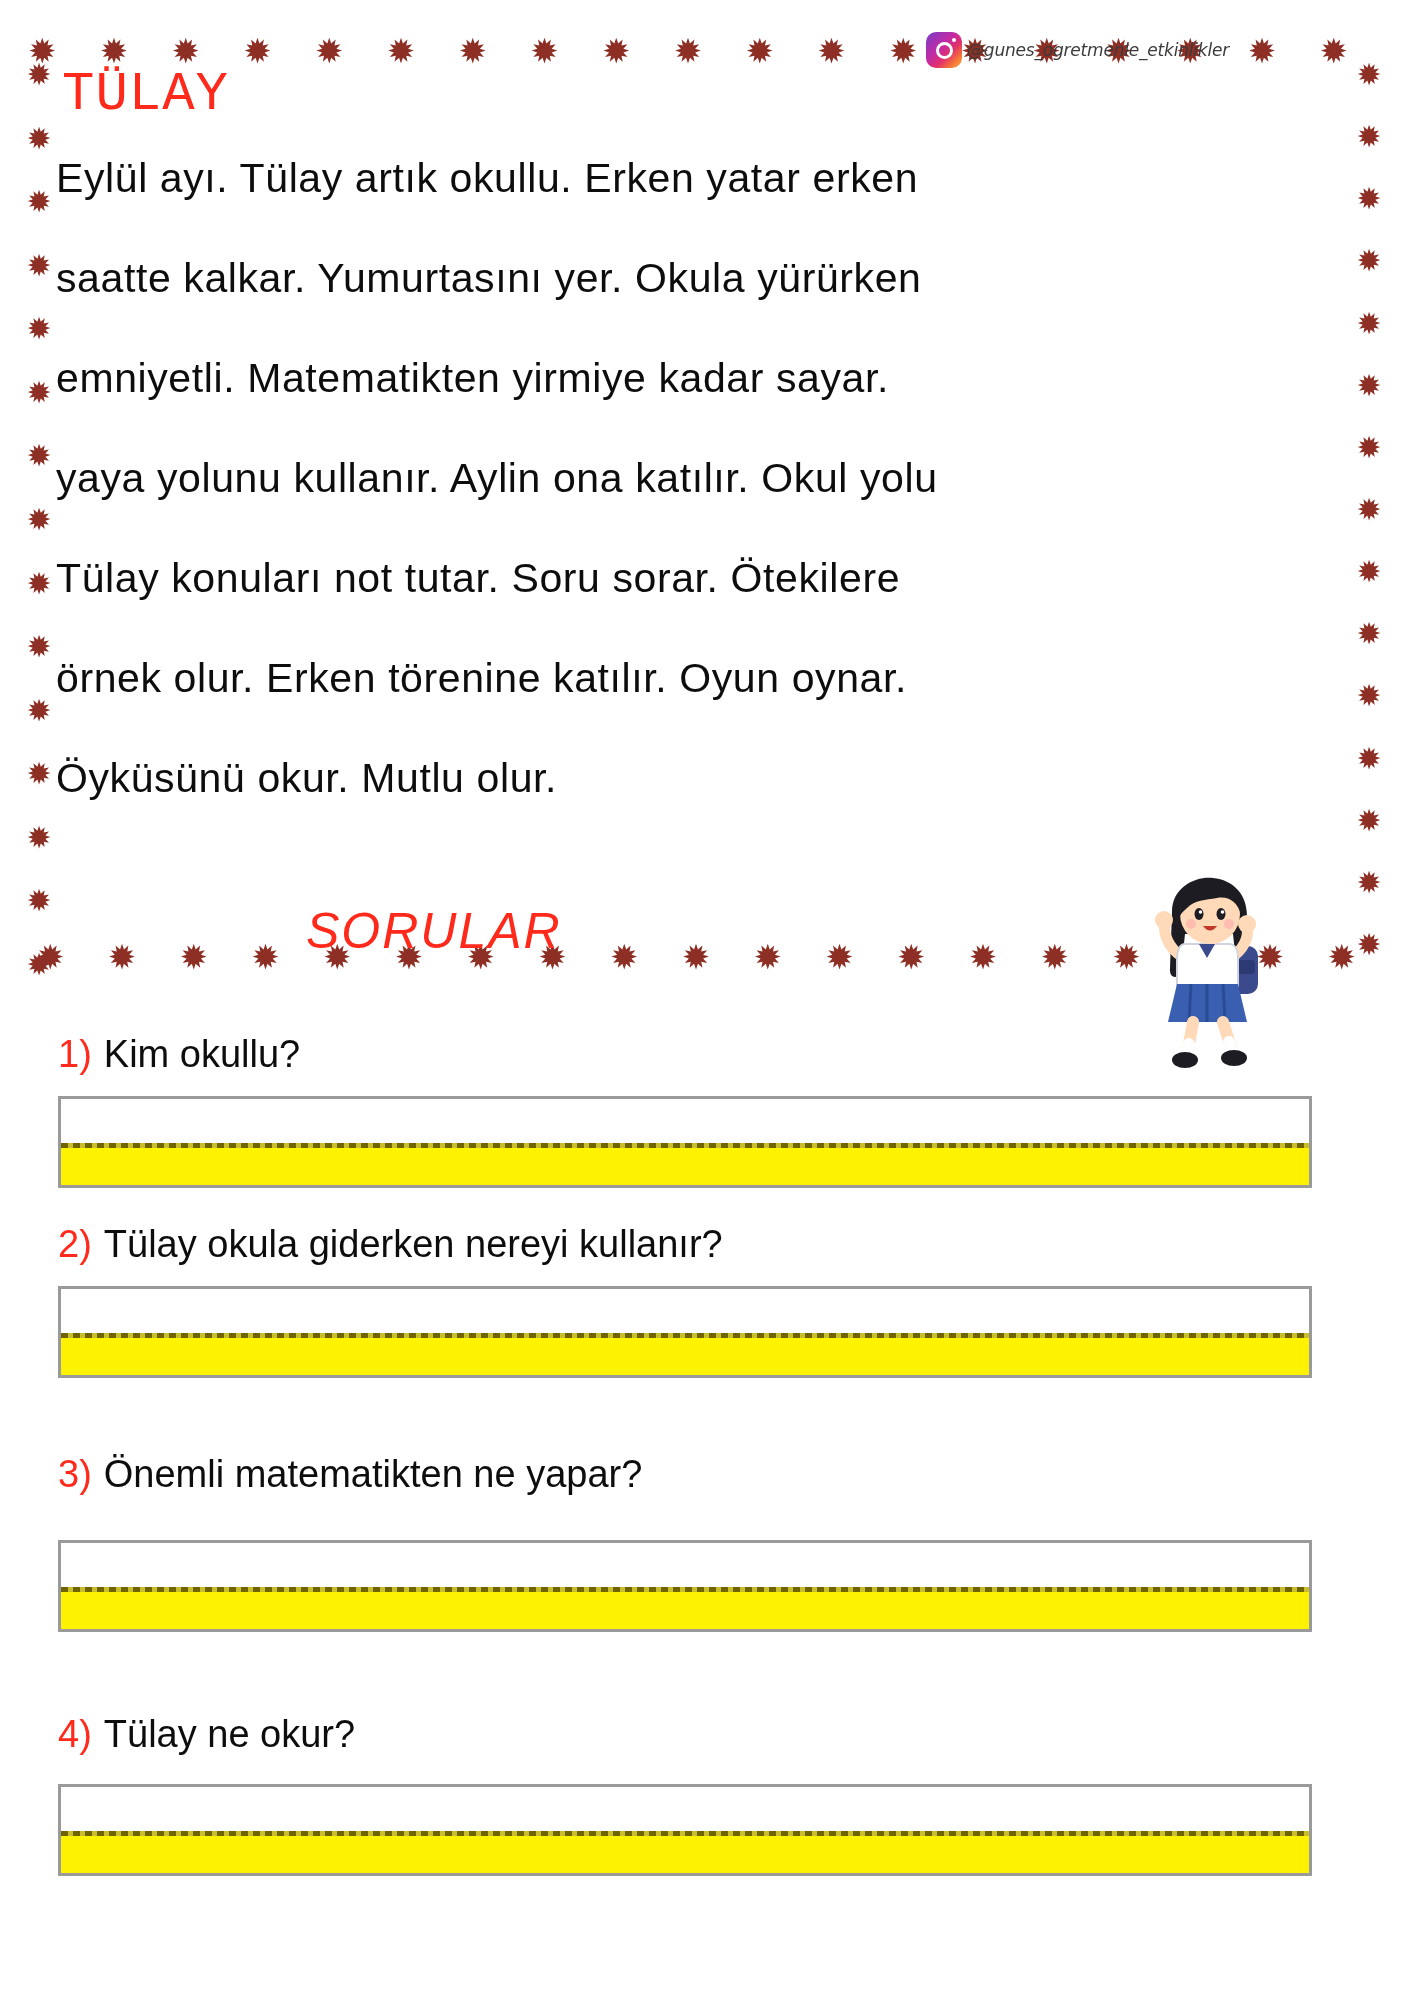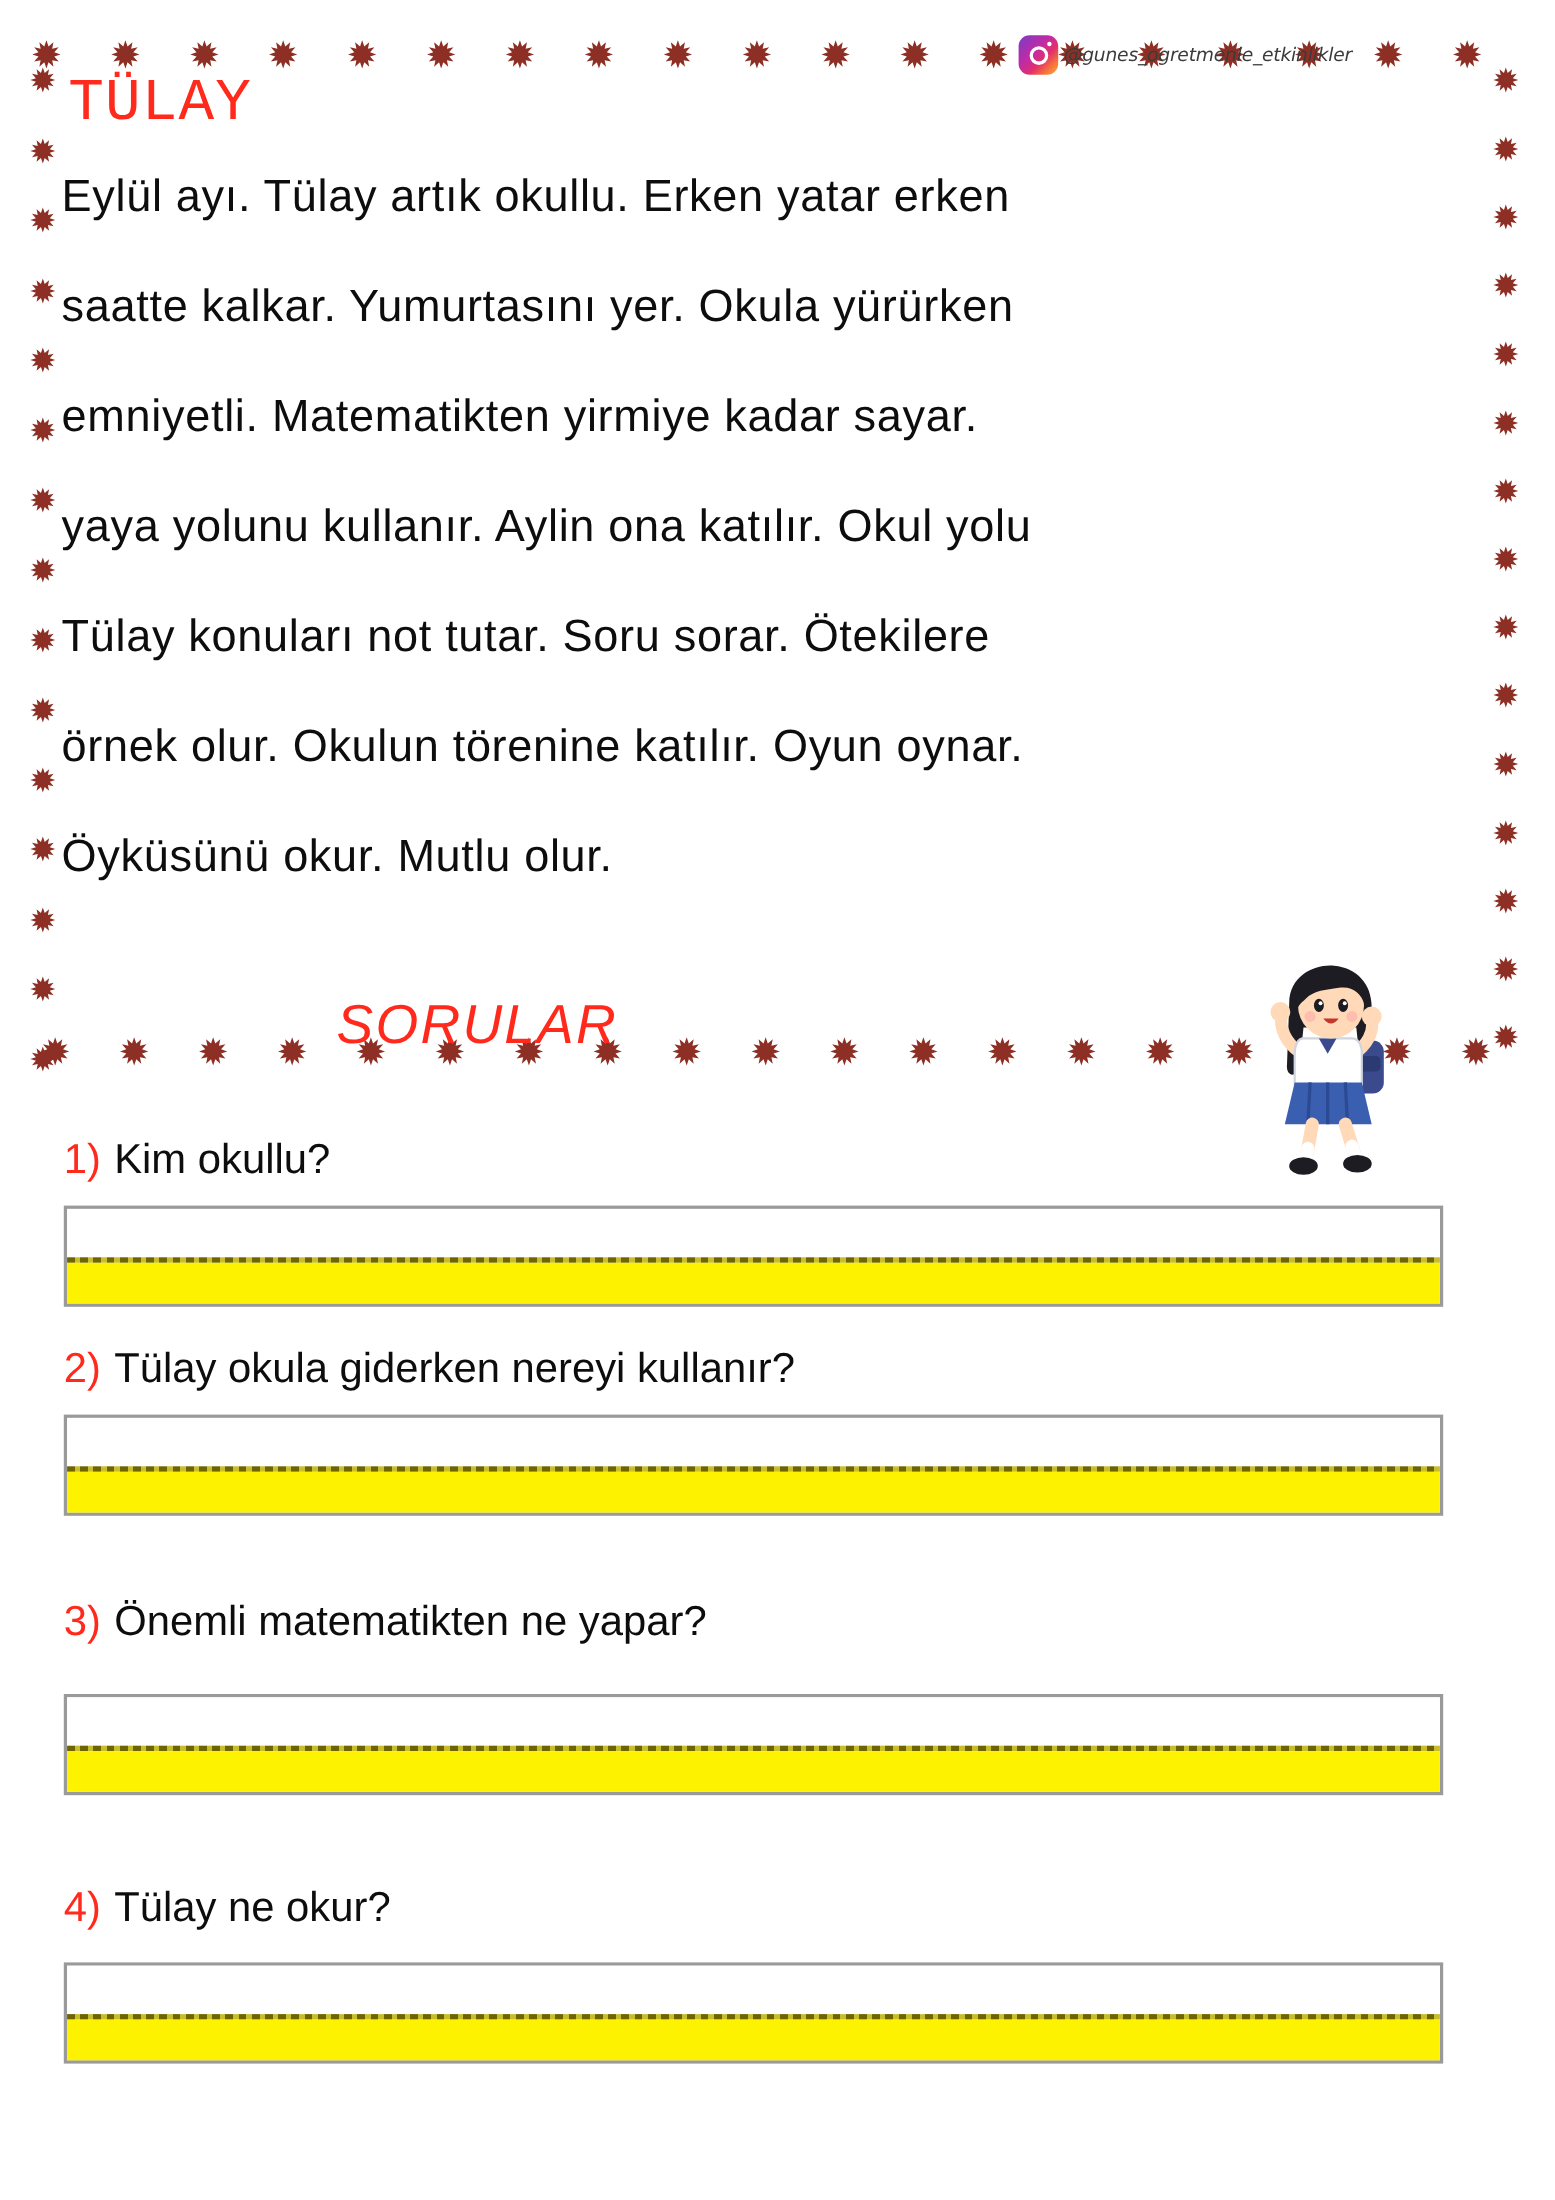--- a/index.html
+++ b/index.html
@@ -279,21 +279,21 @@
   </div>
 
   <h1 class="title">TÜLAY</h1>
 
   <div class="story">
     <p>Eylül ayı. Tülay artık okullu. Erken yatar erken</p>
     <p>saatte  kalkar.  Yumurtasını yer. Okula yürürken</p>
     <p>emniyetli. Matematikten yirmiye kadar sayar.</p>
     <p>yaya yolunu kullanır. Aylin ona katılır. Okul yolu</p>
     <p>Tülay konuları not tutar. Soru sorar. Ötekilere</p>
-    <p>örnek olur. Okulun törenine katılır. Oyun oynar.</p>
+    <p>örnek olur. Erken törenine katılır. Oyun oynar.</p>
     <p>Öyküsünü okur. Mutlu olur.</p>
   </div>
 
   <div class="sorular">SORULAR</div>
 
   <svg class="girl" viewBox="0 0 170 200">
 
     <path d="M47 40 C47 14 72 4 88 6 C108 8 122 22 122 44 L124 96 C124 106 116 108 112 100 L108 62 L60 62 L56 100 C52 108 44 106 45 96 Z" fill="#1c1c22"></path>
 
     <rect x="103" y="74" width="30" height="48" rx="10" fill="#3a4a8c"></rect>

